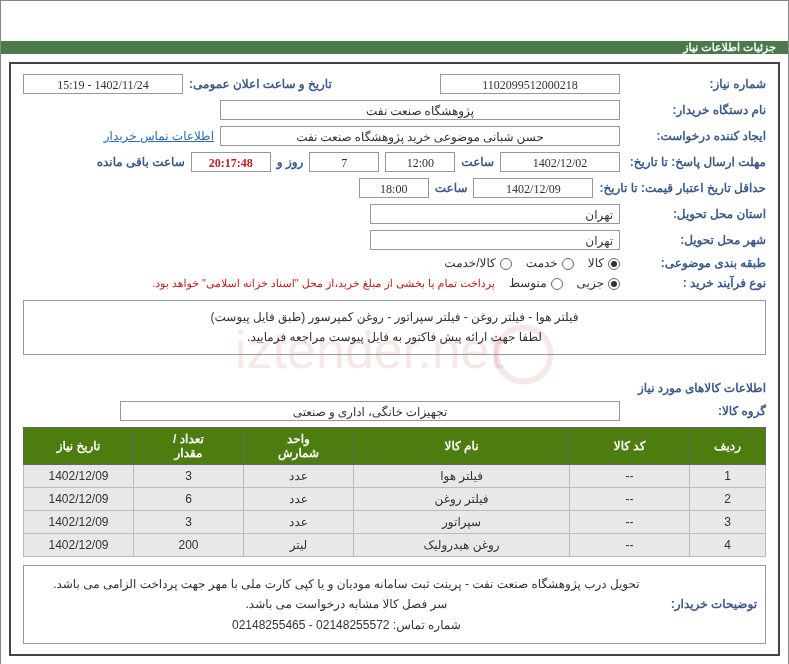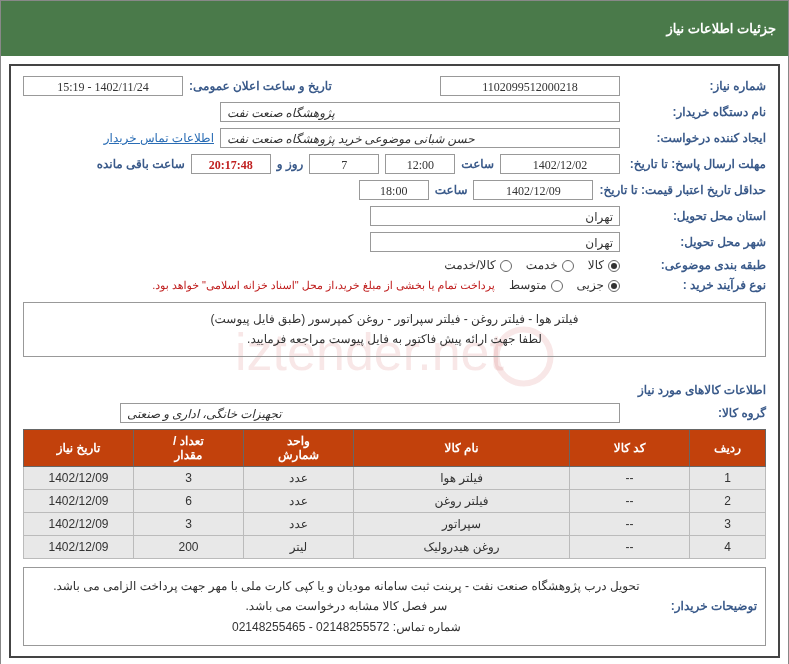--- a/index.html
+++ b/index.html
@@ -1,37 +1,37 @@
 <!DOCTYPE html>
 <html dir="rtl" lang="fa"><head>
 <meta charset="utf-8">
 <style>
 * { box-sizing: border-box; margin: 0; padding: 0; }
 body { font-family: Tahoma, Arial, sans-serif; font-size: 12px; background: #fff; color: #333; direction: rtl; }
 .page { width: 789px; margin: 0 auto; border: 1px solid #888; }
-.header-bar { background: #4a7a4a; color: #fff; padding: 20px 12px; font-weight: bold; font-size: 13px; }
+.header-bar { background: #4a7a4a; color: #fff; padding: 0 12px; font-weight: bold; font-size: 11px; margin-top: 40px; }
 .content { border: 2px solid #444; margin: 8px; padding: 10px 12px; position: relative; }
 .watermark { position: absolute; top: 50%; left: 50%; transform: translate(-50%,-60%); font-size: 52px; font-weight: normal; color: rgba(200,60,60,0.12); white-space: nowrap; pointer-events: none; z-index: 0; }
 .mark-circle { display:inline-block; width:60px; height:60px; border:6px solid rgba(200,60,60,0.12); border-radius:50%; vertical-align:middle; margin-left:-10px;}
 .row { display: flex; align-items: center; margin-bottom: 6px; gap: 6px; position: relative; z-index: 1; }
 .label { color: #3a5a8a; font-weight: bold; white-space: nowrap; min-width: 140px; text-align: right; }
 .label-narrow { min-width: auto; }
 .field { border: 1px solid #999; background: #fff; padding: 2px 6px; height: 20px; line-height: 16px; text-align: center; font-family: Tahoma; }
-.field-wide { flex: 1; text-align: left; font-style: italic; }
+.field-wide { flex: 1; text-align: center; }
 .link { color: #2a6db5; text-decoration: underline; cursor: pointer; }
 .countdown { color: #c02020; font-weight: bold; }
 .radio-group { display: flex; gap: 14px; align-items: center; }
 .radio-item { display: flex; align-items: flex-end; gap: 4px; }
 .radio { width: 12px; height: 12px; border: 1px solid #666; border-radius: 50%; display: inline-block; position: relative; }
 .radio.checked::after { content: ""; position: absolute; top: 2px; left: 2px; width: 6px; height: 6px; background: #333; border-radius: 50%; }
 .note-red { color: #c02020; font-size: 11px; margin-right: 8px; }
 .desc-box { border: 1px solid #999; padding: 6px 18px; margin: 4px 0 18px; text-align: center; line-height: 1.7; position: relative; z-index: 1; }
 .section-title { color: #3a5a8a; font-weight: bold; margin: 8px 0 6px; position: relative; z-index: 1; }
 table.items { width: 100%; border-collapse: collapse; margin-top: 6px; position: relative; z-index: 1; }
-table.items th { background: #c2410c; color: #fff; padding: 4px 24px; font-weight: bold; border: 1px solid #666; font-size: 12px; }
+table.items th { background: #4d7c0f; color: #fff; padding: 4px 24px; font-weight: bold; border: 1px solid #666; font-size: 12px; }
 table.items td { background: #e8e8e8; padding: 4px 6px; text-align: center; border: 1px solid #bbb; }
 .buyer-notes { border: 1px solid #999; padding: 8px; margin-top: 8px; display: flex; gap: 10px; position: relative; z-index: 1; }
 .buyer-notes .nlabel { color: #3a5a8a; font-weight: bold; white-space: nowrap; align-self: center; }
 .buyer-notes .ntext { text-align: center; flex: 1; line-height: 1.7; }
 .footer-buttons { text-align: center; padding: 10px 0 14px; }
 .btn { display: inline-block; border: 1px solid #666; padding: 3px 16px; margin: 0 4px; cursor: pointer; font-family: Tahoma; font-size: 12px; }
 .btn-print { background: #d8f0a8; }
 .btn-back { background: #f4b8b8; }
 .spacer { flex: 1; }
 </style>

